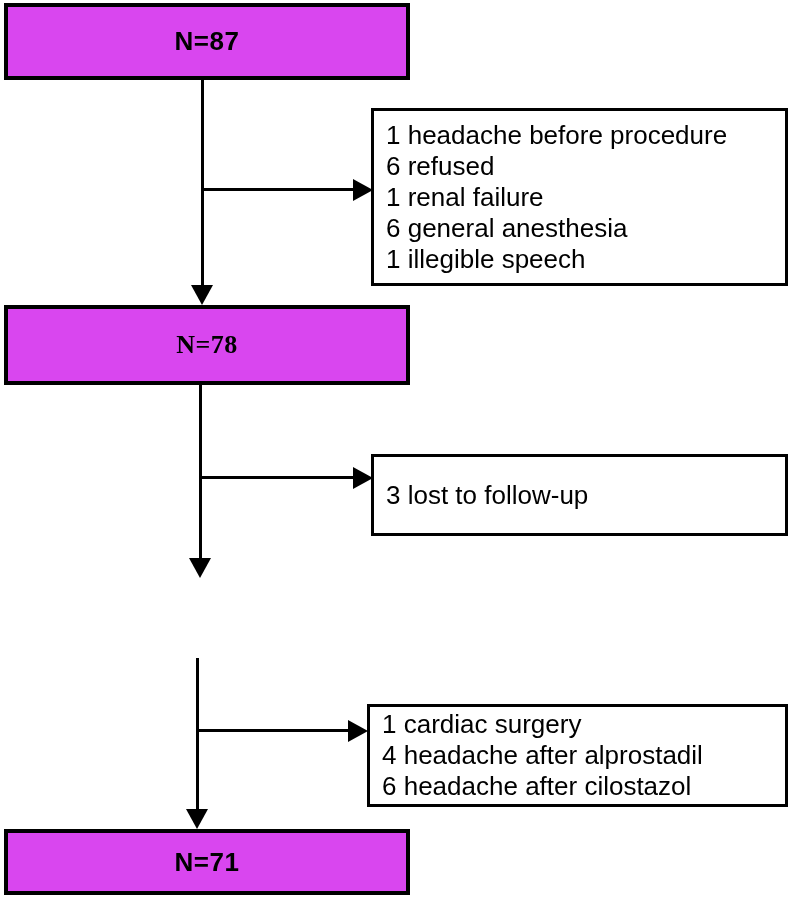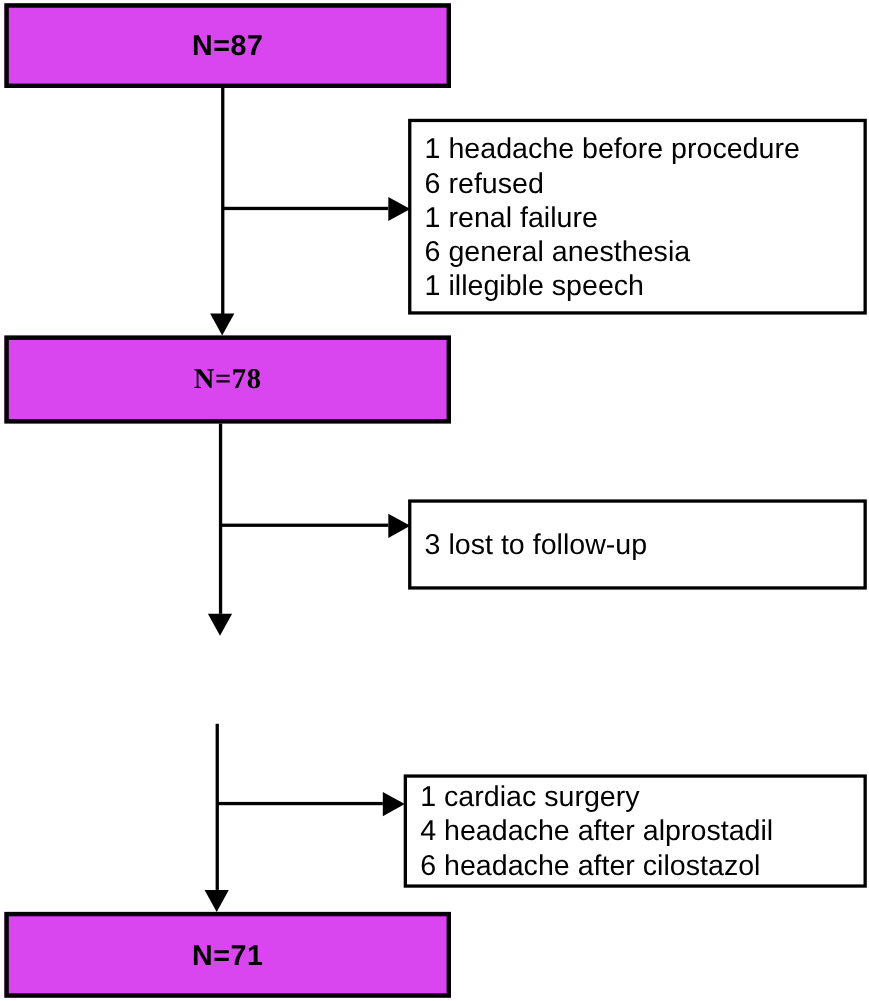--- a/index.html
+++ b/index.html
@@ -25,21 +25,21 @@
     display: flex;
     align-items: center;
     justify-content: center;
     font-size: 26px;
     font-weight: bold;
     letter-spacing: 0.5px;
   }
   .node-1 { top: 3px;   height: 77px; }
   .node-2 { top: 305px; height: 80px; font-family: Liberation Serif, serif; }
   .node-3 { top: 578px; height: 80px; }
-  .node-4 { top: 829px; height: 78px; }
+  .node-4 { top: 829px; height: 66px; }
 
   
   .side-box {
     position: absolute;
     border: 3px solid #000000;
     background: #ffffff;
     display: flex;
     flex-direction: column;
     justify-content: center;
     padding-left: 12px;

